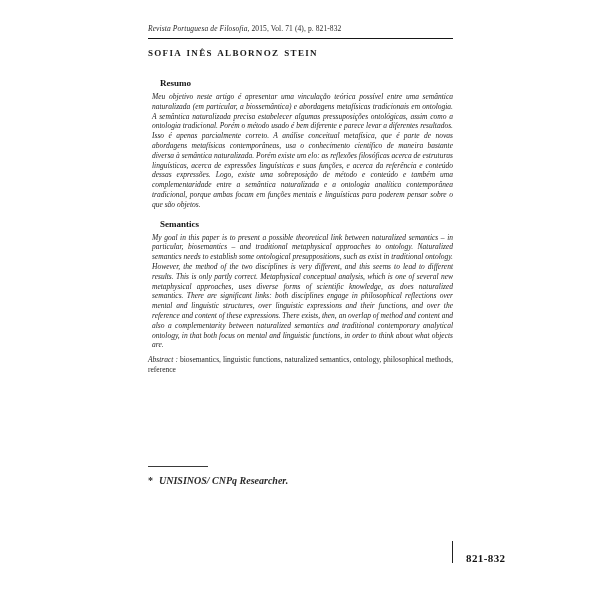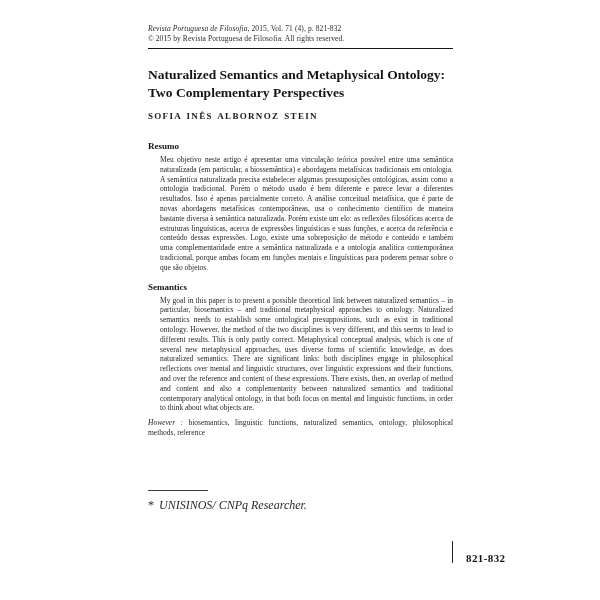--- a/index.html
+++ b/index.html
@@ -44,48 +44,50 @@
   }
   .author {
     margin-top: 9px;
     font-size: 9px;
     font-weight: bold;
     letter-spacing: 1.3px;
     word-spacing: 1.5px;
     color: #1a1a1a;
   }
   .section-heading {
-    margin: 20px 0 0 0;
+    margin: 20px 0 0 12px;
     font-size: 9px;
     line-height: 11px;
     font-weight: bold;
     color: #141414;
   }
   .abstract-heading { margin-top: 9px; }
   .body-justify {
-    margin: 3px 0 0 12px;
+    margin: 3px 0 0 4px;
     font-size: 7.5px;
     line-height: 9.8px;
     text-align: justify;
     color: #262626;
+    font-style: italic;
   }
   .kw {
     margin: 5px 0 0 0;
     font-size: 7.5px;
     line-height: 9.8px;
     text-align: justify;
     color: #262626;
   }
   .footnote {
     position: absolute;
-    left: 148px; top: 490px;
+    left: 148px; top: 466px;
     width: 305px;
-    font-size: 12px;
+    font-size: 10px;
     line-height: 12.5px;
     color: #2a2a2a;
+    font-weight: bold;
   }
   .fn-rule {
     border: none;
     border-top: 1px solid #3a3a3a;
     margin: 0 0 8px 0;
     width: 60px;
   }
   .fn-line { padding-left: 11px; text-indent: -11px; }
   .fn-marker {
     display: inline-block;
@@ -117,38 +119,36 @@
 </style>
 </head>
 <body>
 
 <div class="page">
 
   <div class="content">
 
     <header class="masthead">
       <div class="mast-line"><span class="it">Revista Portuguesa de Filosofia</span><span>, 2015, Vol. 71 (4), p. 821-832</span></div>
-      <div class="mast-line">© 2015 by Revista Portuguesa de Filosofia. All rights reserved.</div>
     </header>
 
     <hr class="rule">
 
-    <h1 class="title">Naturalized Semantics and Metaphysical Ontology: Two Complementary Perspectives</h1>
 
     <div class="author">SOFIA INÊS ALBORNOZ STEIN</div>
 
     <section>
       <h2 class="section-heading">Resumo</h2>
       <p class="body-justify">Meu objetivo neste artigo é apresentar uma vinculação teórica possível entre uma semântica naturalizada (em particular, a biossemântica) e abordagens metafísicas tradicionais em ontologia. A semântica naturalizada precisa estabelecer algumas pressuposições ontológicas, assim como a ontologia tradicional. Porém o método usado é bem diferente e parece levar a diferentes resultados. Isso é apenas parcialmente correto. A análise conceitual metafísica, que é parte de novas abordagens metafísicas contemporâneas, usa o conhecimento científico de maneira bastante diversa à semântica naturalizada. Porém existe um elo: as reflexões filosóficas acerca de estruturas linguísticas, acerca de expressões linguísticas e suas funções, e acerca da referência e conteúdo dessas expressões. Logo, existe uma sobreposição de método e conteúdo e também uma complementaridade entre a semântica naturalizada e a ontologia analítica contemporânea tradicional, porque ambas focam em funções mentais e linguísticas para poderem pensar sobre o que são objetos.</p>
     </section>
 
     <section>
       <h2 class="section-heading abstract-heading">Semantics</h2>
       <p class="body-justify">My goal in this paper is to present a possible theoretical link between naturalized semantics – in particular, biosemantics – and traditional metaphysical approaches to ontology. Naturalized semantics needs to establish some ontological presuppositions, such as exist in traditional ontology. However, the method of the two disciplines is very different, and this seems to lead to different results. This is only partly correct. Metaphysical conceptual analysis, which is one of several new metaphysical approaches, uses diverse forms of scientific knowledge, as does naturalized semantics. There are significant links: both disciplines engage in philosophical reflections over mental and linguistic structures, over linguistic expressions and their functions, and over the reference and content of these expressions. There exists, then, an overlap of method and content and also a complementarity between naturalized semantics and traditional contemporary analytical ontology, in that both focus on mental and linguistic functions, in order to think about what objects are.</p>
-      <p class="kw"><span class="it">However :</span> <span>biosemantics, linguistic functions, naturalized semantics, ontology, philosophical methods, reference</span></p>
+      <p class="kw"><span class="it">Abstract :</span> <span>biosemantics, linguistic functions, naturalized semantics, ontology, philosophical methods, reference</span></p>
     </section>
 
   </div>
 
   <div class="footnote">
     <hr class="fn-rule">
     <div class="fn-line"><span class="fn-marker">*</span><span class="it">UNISINOS/ CNPq Researcher.</span></div>
   </div>
 
   <div class="pagenum-block">

